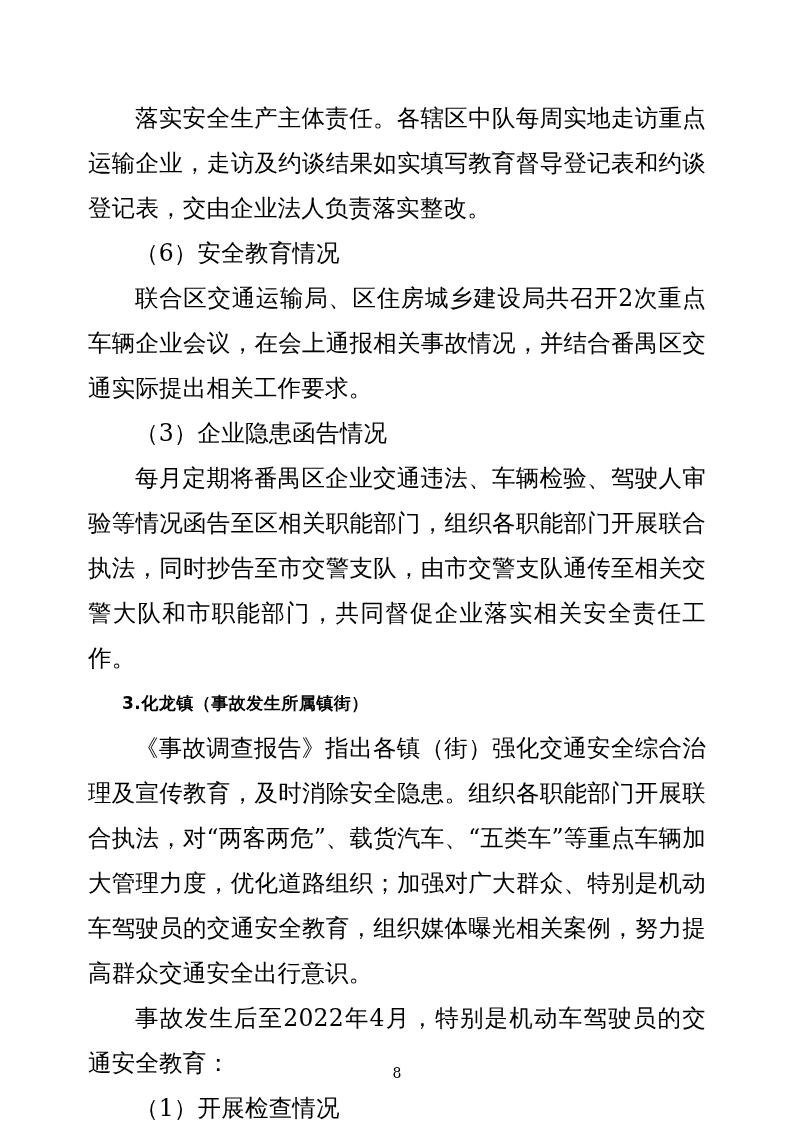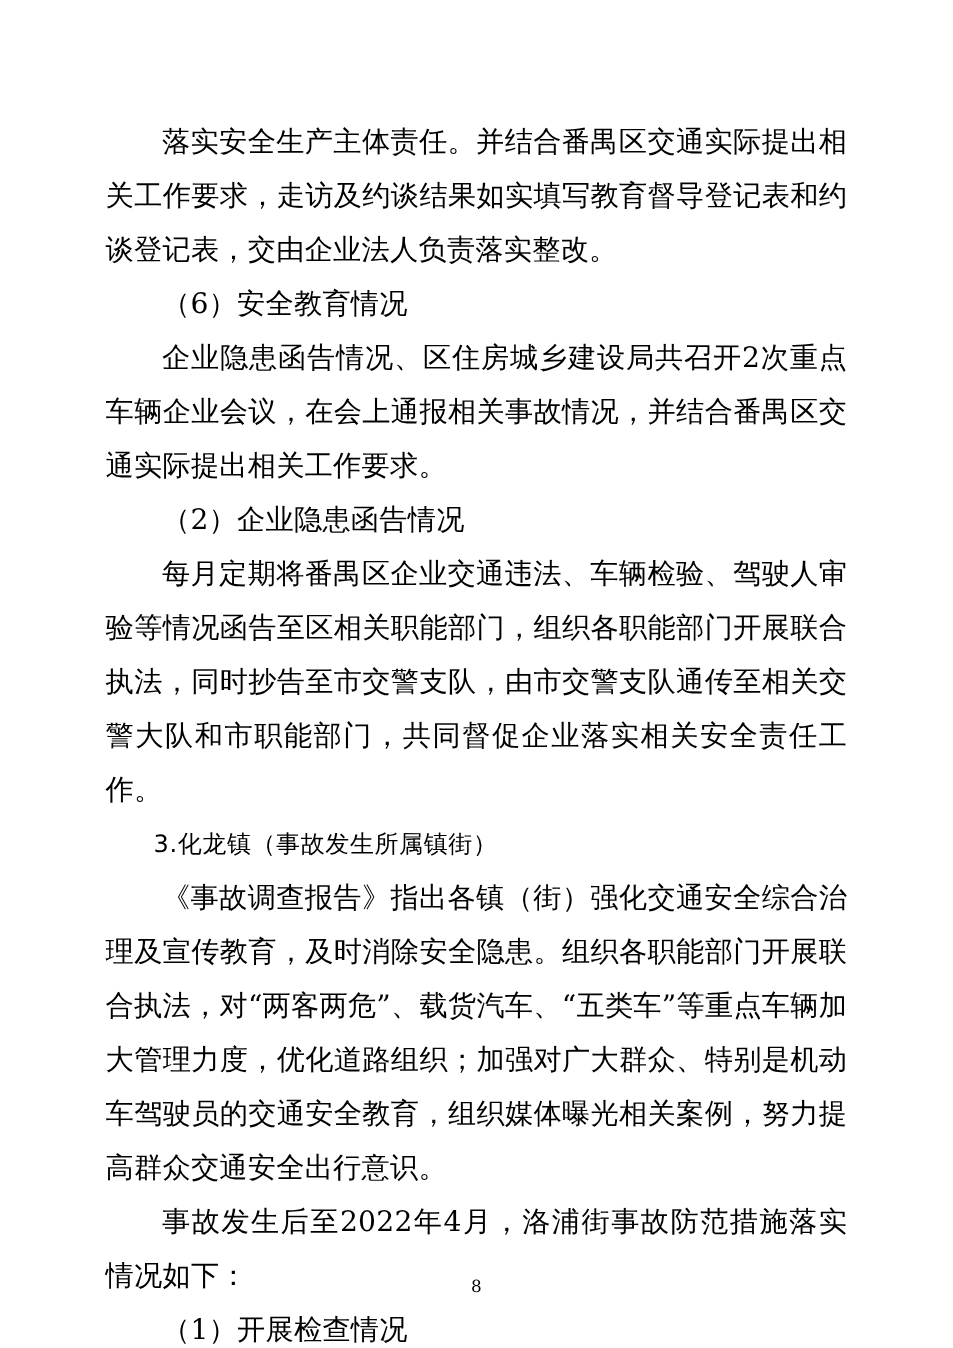--- a/index.html
+++ b/index.html
@@ -30,46 +30,46 @@
     letter-spacing: 0.2px;
   }
   p {
     margin: 0;
   }
   .para {
     text-indent: 2em;
   }
   .heading {
     text-indent: 2em;
-    font-weight: normal;
+    font-weight: bold;
     font-family: "DejaVu Sans", "Liberation Sans", sans-serif;
-    font-size: 20px;
+    font-size: 17px;
     letter-spacing: 0.5px;
   }
   .page-number {
     position: absolute;
     bottom: 42px;
     left: 0;
     width: 794px;
     text-align: center;
     font-size: 14px;
     font-family: "DejaVu Serif", "Liberation Serif", serif;
     color: #000000;
   }
 </style>
 </head>
 <body>
 
 <div class="page">
   <div class="doc-body">
-    <p class="para">落实安全生产主体责任。并结合番禺区交通实际提出相关工作要求，走访及约谈结果如实填写教育督导登记表和约谈登记表，交由企业法人负责落实整改。</p>
+    <p class="para">落实安全生产主体责任。各辖区中队每周实地走访重点运输企业，走访及约谈结果如实填写教育督导登记表和约谈登记表，交由企业法人负责落实整改。</p>
     <p class="para">（6）安全教育情况</p>
-    <p class="para">企业隐患函告情况、区住房城乡建设局共召开2次重点车辆企业会议，在会上通报相关事故情况，并结合番禺区交通实际提出相关工作要求。</p>
-    <p class="para">（2）企业隐患函告情况</p>
+    <p class="para">联合区交通运输局、区住房城乡建设局共召开2次重点车辆企业会议，在会上通报相关事故情况，并结合番禺区交通实际提出相关工作要求。</p>
+    <p class="para">（3）企业隐患函告情况</p>
     <p class="para">每月定期将番禺区企业交通违法、车辆检验、驾驶人审验等情况函告至区相关职能部门，组织各职能部门开展联合执法，同时抄告至市交警支队，由市交警支队通传至相关交警大队和市职能部门，共同督促企业落实相关安全责任工作。</p>
     <p class="heading">3.化龙镇（事故发生所属镇街）</p>
     <p class="para">《事故调查报告》指出各镇（街）强化交通安全综合治理及宣传教育，及时消除安全隐患。组织各职能部门开展联合执法，对“两客两危”、载货汽车、“五类车”等重点车辆加大管理力度，优化道路组织；加强对广大群众、特别是机动车驾驶员的交通安全教育，组织媒体曝光相关案例，努力提高群众交通安全出行意识。</p>
-    <p class="para">事故发生后至2022年4月，洛浦街事故防范措施落实情况如下：</p>
+    <p class="para">事故发生后至2022年4月，特别是机动车驾驶员的交通安全教育：</p>
     <p class="para">（1）开展检查情况</p>
 
   </div>
   <div class="page-number">8</div>
 </div>
 
 </body></html>

